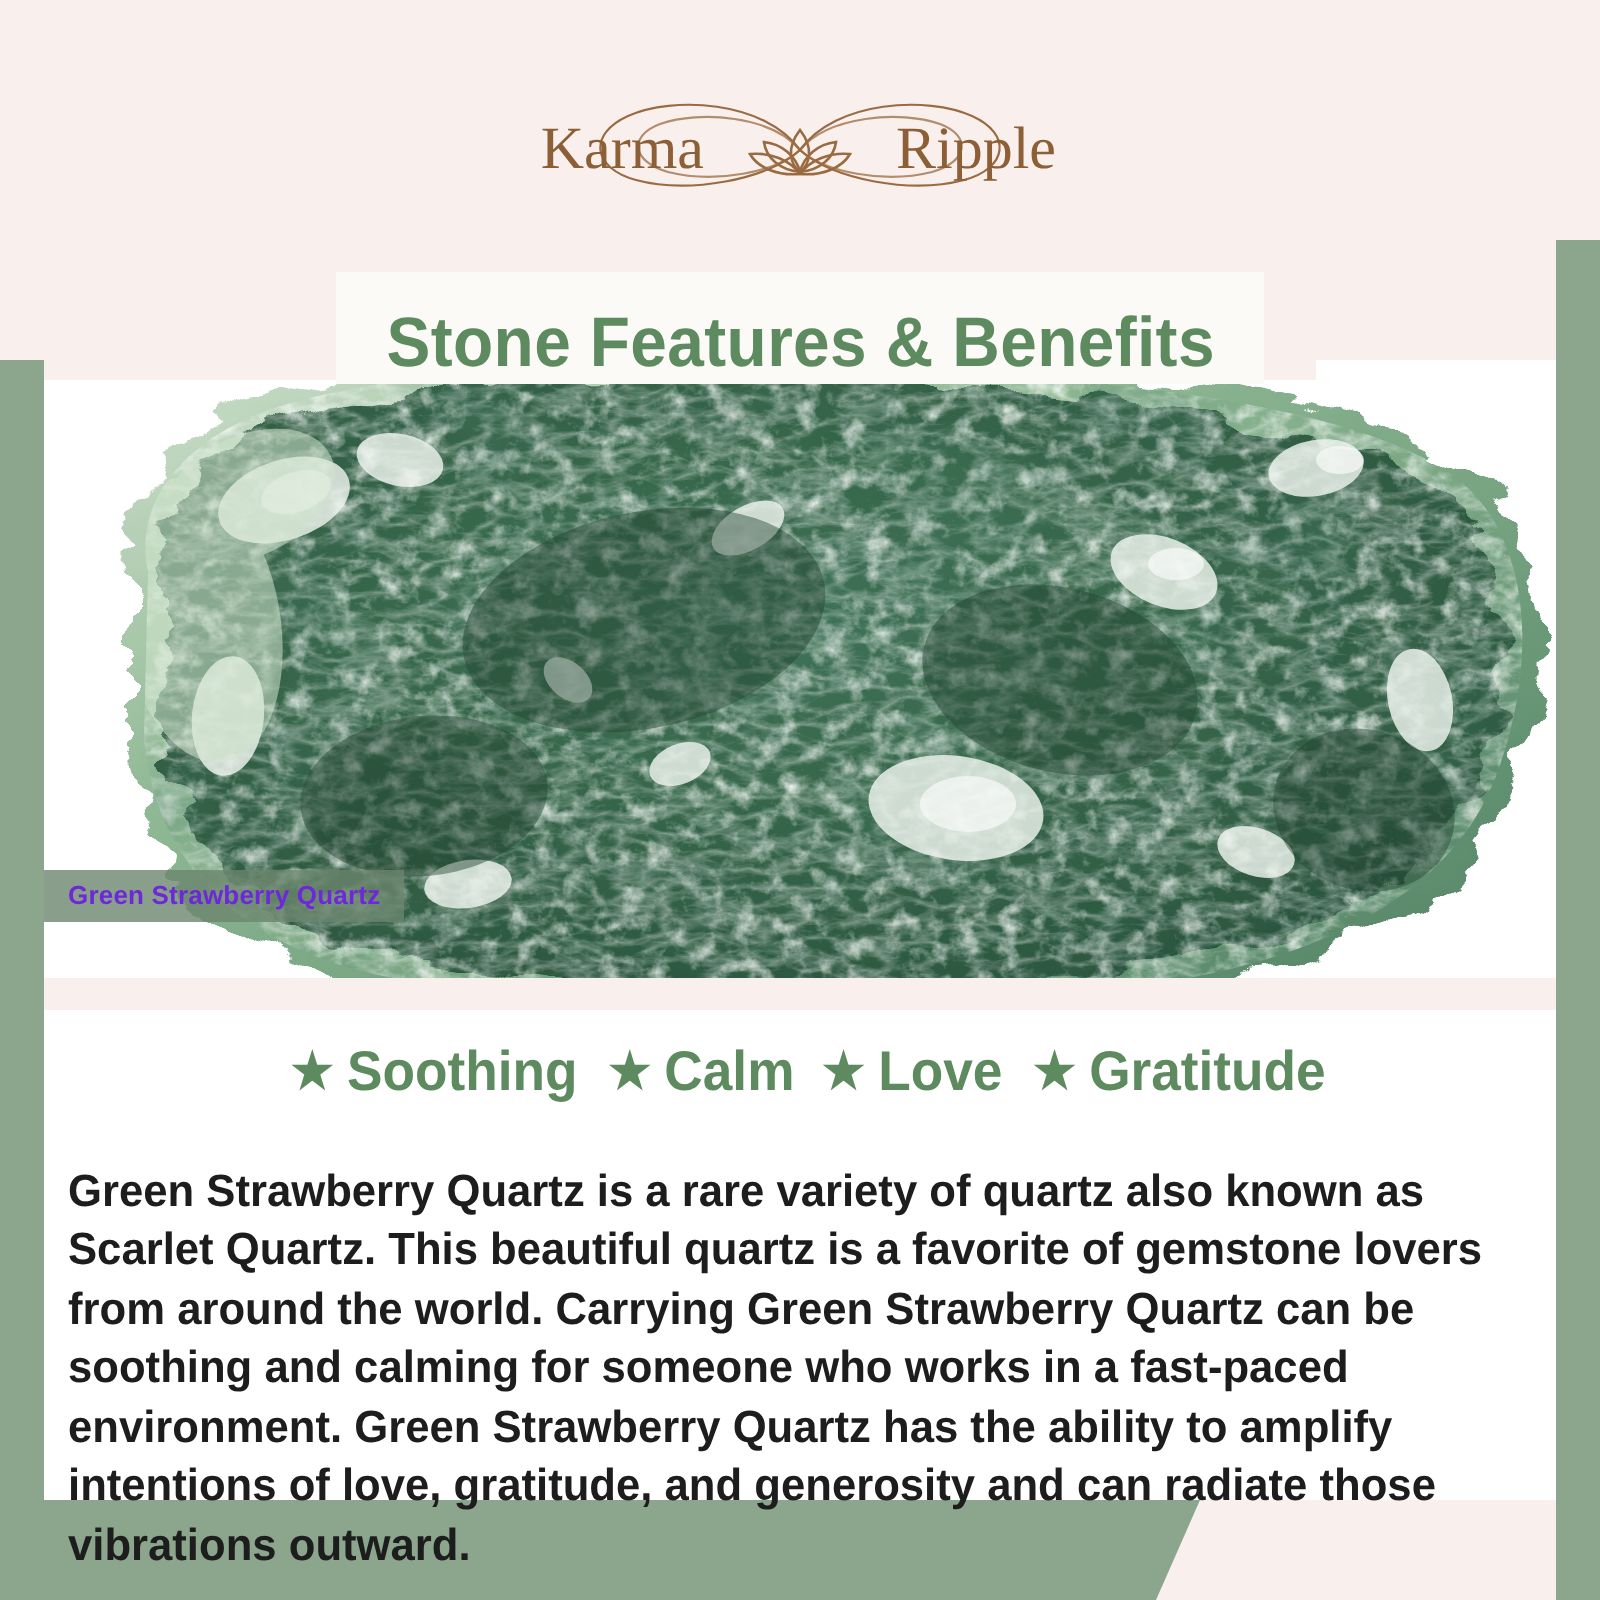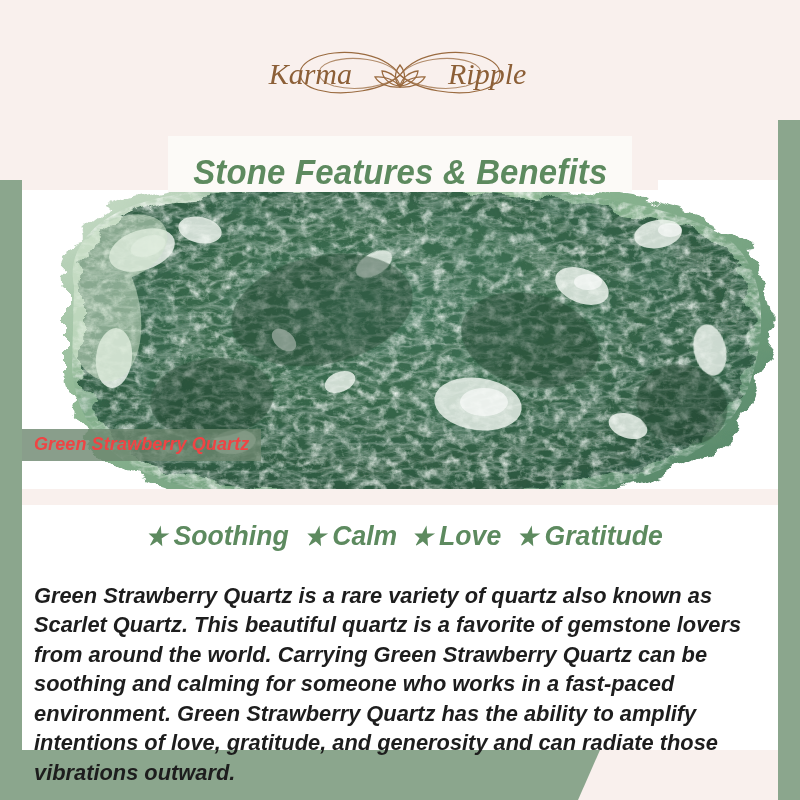--- a/index.html
+++ b/index.html
@@ -12,21 +12,20 @@
     font-family: "Liberation Sans", sans-serif;
     -webkit-font-smoothing: antialiased;
   }
 
   #page {
     position: relative;
     width: 800px;
     height: 800px;
     overflow: hidden;
     background: #f9f0ed;
-    font-style: italic;
   }
 
   
   .frame-green {
     position: absolute;
     background: #8ba68d;
   }
   
   .frame-top {
     top: 0;
@@ -134,24 +133,24 @@
     z-index: 3;
   }
   .photo-svg { display: block; width: 756px; height: 299px; }
 
   .photo-caption {
     position: absolute;
     left: 0;
     bottom: 28px;
     padding: 5px 12px 6px 12px;
     background: rgba(107, 134, 110, 0.80);
-    color: #ef4444;
+    color: #6d28d9;
     font-family: "Liberation Sans Narrow", "Liberation Sans", sans-serif;
     font-weight: bold;
-    font-size: 18px;
+    font-size: 13px;
     letter-spacing: 0.1px;
     white-space: nowrap;
     z-index: 4;
   }
 
   
   .under-strip {
     position: absolute;
     left: 22px;
     top: 489px;

